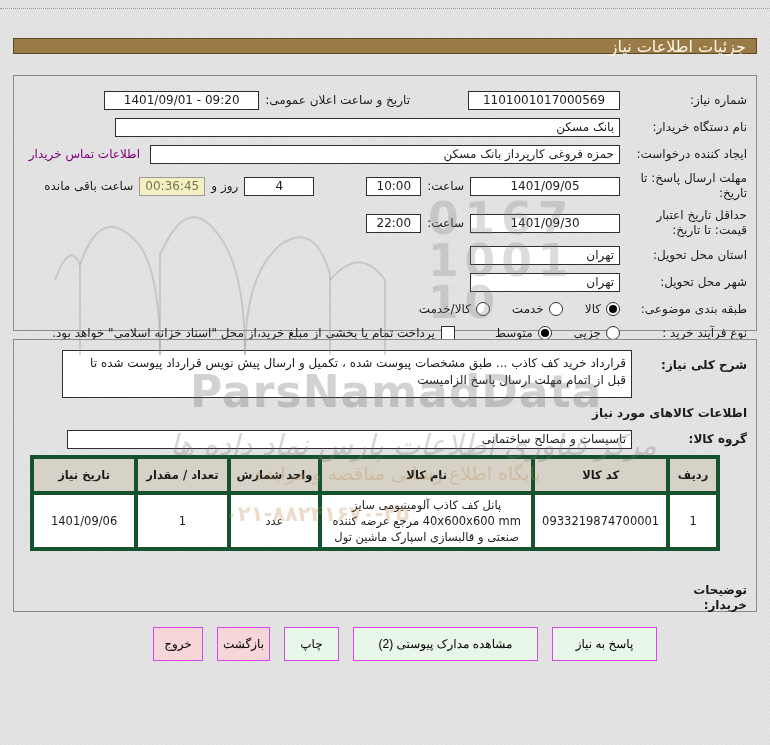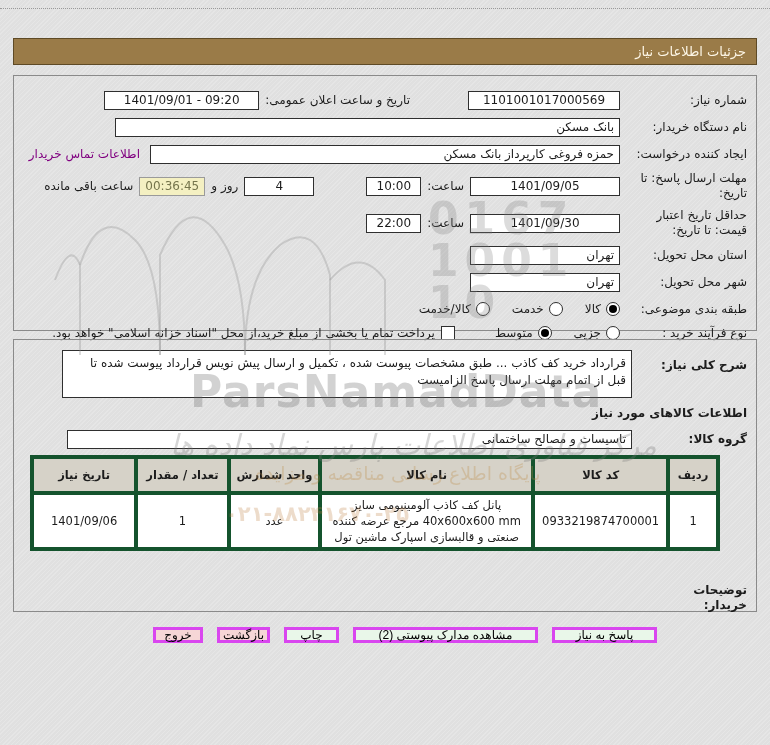--- a/index.html
+++ b/index.html
@@ -4,23 +4,23 @@
 <style>
   html,body{margin:0;padding:0;}
   body{
     width:770px;height:745px;position:relative;overflow:hidden;
     background:#e0e0e0;
     background-image:repeating-linear-gradient(135deg, rgba(255,255,255,.18) 0 1px, rgba(0,0,0,0) 1px 3px);
     font-family:"DejaVu Sans", sans-serif;font-size:12px;color:#1c1c1c;direction:rtl;
   }
   .toprule{position:absolute;top:8px;left:0;right:0;border-top:1px dotted #9a9a9a;}
   .titlebar{
-    position:absolute;top:38px;right:13px;left:13px;height:27px;box-sizing:border-box;
+    position:absolute;top:38px;right:13px;left:13px;height:16px;box-sizing:border-box;
     background:#9a7b48;border:1px solid #5e4a26;color:#fdf6e6;
-    display:flex;align-items:center;padding:0 10px;font-size:13px;
+    display:flex;align-items:center;padding:0 10px;font-size:16px;
   }
   .panel{position:absolute;right:13px;left:13px;border:1px solid #8a8a8a;box-sizing:border-box;}
   .panel1{top:75px;height:256px;padding:13px 9px 0 9px;}
   .panel2{top:339px;height:273px;padding:10px 9px 0 9px;}
   .frow{display:flex;align-items:center;margin-bottom:5px;min-height:22px;}
   .flabel{width:112px;flex:none;padding-left:15px;line-height:1.25;}
   .blabel{font-weight:bold;}
   .ibox{
     background:#fff;border:1px solid #2f2f2f;height:19px;box-sizing:border-box;
     display:flex;align-items:center;padding:0 5px;font-size:12px;white-space:nowrap;overflow:hidden;
@@ -38,21 +38,21 @@
   .desc{width:570px;height:48px;}
   .notes{width:545px;height:62px;}
   .sechead{font-weight:bold;margin:6px 0 8px 0;}
   table.items{border-collapse:collapse;width:690px;margin:4px 27px 10px auto;font-size:11.5px;}
   table.items th,table.items td{border:4px solid #14532d;padding:2px 4px;}
   table.items th{background:#d6d2c8;font-weight:bold;height:28px;}
   table.items td{background:#fff;height:40px;text-align:center;}
   td.goods-name{text-align:right;line-height:1.4;}
   .c-row{width:40px;} .c-code{width:125px;} .c-name{width:240px;} .c-unit{width:90px;} .c-qty{width:95px;} .c-date{width:100px;}
   .btnrow{position:absolute;top:627px;right:13px;left:13px;display:flex;align-items:center;padding-right:100px;box-sizing:border-box;gap:14px;}
-  .btn{height:16px;box-sizing:border-box;border:3px solid #d946ef;display:flex;align-items:center;justify-content:center;font-size:12px;cursor:pointer;background:#eaf8ea;padding:0 8px;}
+  .btn{height:34px;box-sizing:border-box;border:1px solid #d946ef;display:flex;align-items:center;justify-content:center;font-size:12px;cursor:pointer;background:#eaf8ea;padding:0 8px;}
   .btn.green{background:#e9f7e9;}
   .btn.pink{background:#f6d6d6;}
   .b-respond{width:105px;} .b-attach{width:185px;} .b-print{width:55px;} .b-back{width:53px;} .b-exit{width:50px;}
   
   .wm{position:absolute;inset:0;pointer-events:none;z-index:6;}
   .wm-brand{position:absolute;top:366px;left:190px;font-size:44px;font-weight:bold;color:rgba(105,105,105,.30);letter-spacing:1px;direction:ltr;}
   .wm-digits{position:absolute;top:198px;left:428px;font-size:44px;font-weight:bold;color:rgba(130,130,130,.28);line-height:.95;letter-spacing:6px;direction:ltr;}
   .wm-slogan{position:absolute;top:428px;left:170px;font-size:29px;font-style:italic;color:rgba(120,120,120,.30);white-space:nowrap;}
   .wm-portal{position:absolute;top:462px;left:255px;font-size:19px;color:rgba(190,140,70,.30);white-space:nowrap;}
   .wm-phone{position:absolute;top:502px;left:225px;font-size:21px;font-weight:bold;color:rgba(190,130,70,.28);direction:ltr;letter-spacing:2px;}

